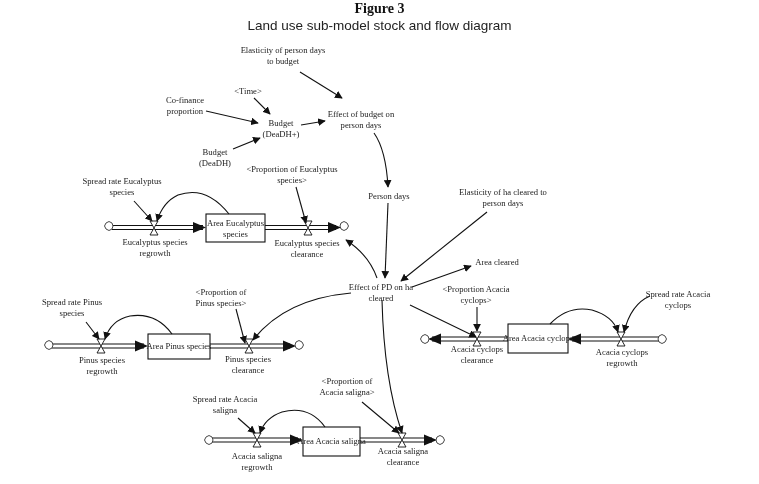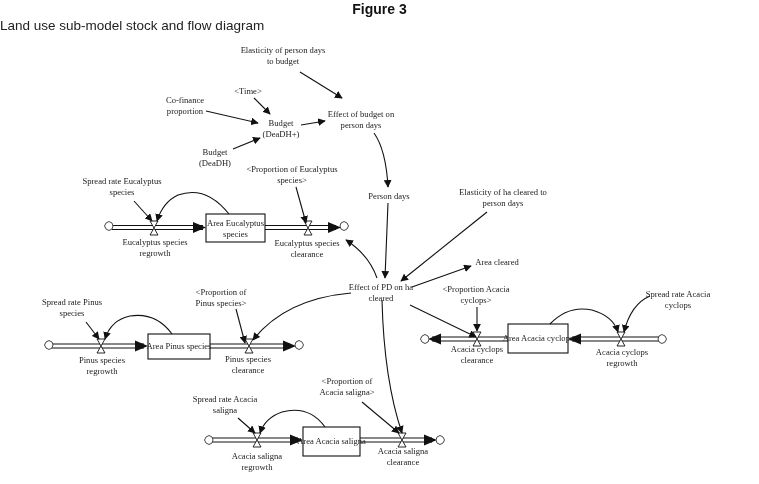--- a/index.html
+++ b/index.html
@@ -1,19 +1,19 @@
 <!DOCTYPE html>
 <html><head>
 <meta charset="utf-8">
 <style>
   html, body { margin: 0; padding: 0; background: #ffffff; }
   body { width: 759px; height: 484px; position: relative; overflow: hidden; }
   #fig-title { position: absolute; left: 0; width: 759px; top: 1px; text-align: center;
-    font-family: Liberation Sans, sans-serif; font-weight: bold; font-size: 14px; color: #111; }
-  #fig-subtitle { position: absolute; left: 0; width: 759px; top: 18px; text-align: left;
+    font-family: Liberation Serif, serif; font-weight: bold; font-size: 14px; color: #111; }
+  #fig-subtitle { position: absolute; left: 0; width: 759px; top: 18px; text-align: center;
     font-family: "Liberation Sans", sans-serif; font-size: 13.5px; color: #222; }
   svg#diagram { position: absolute; left: 0; top: 0; }
   svg text { font-family: "Liberation Serif", serif; font-size: 8.6px; fill: #222; }
   .flowpipe { stroke: #111; stroke-width: 1.1; fill: none; }
   .link { stroke: #111; stroke-width: 1.1; fill: none; }
   .stockbox { fill: #ffffff; stroke: #111; stroke-width: 1.1; }
   .cloud { fill: #fff; stroke: #333; stroke-width: 0.9; }
   .valve { fill: #fff; stroke: #111; stroke-width: 0.9; }
 </style>
 </head>

